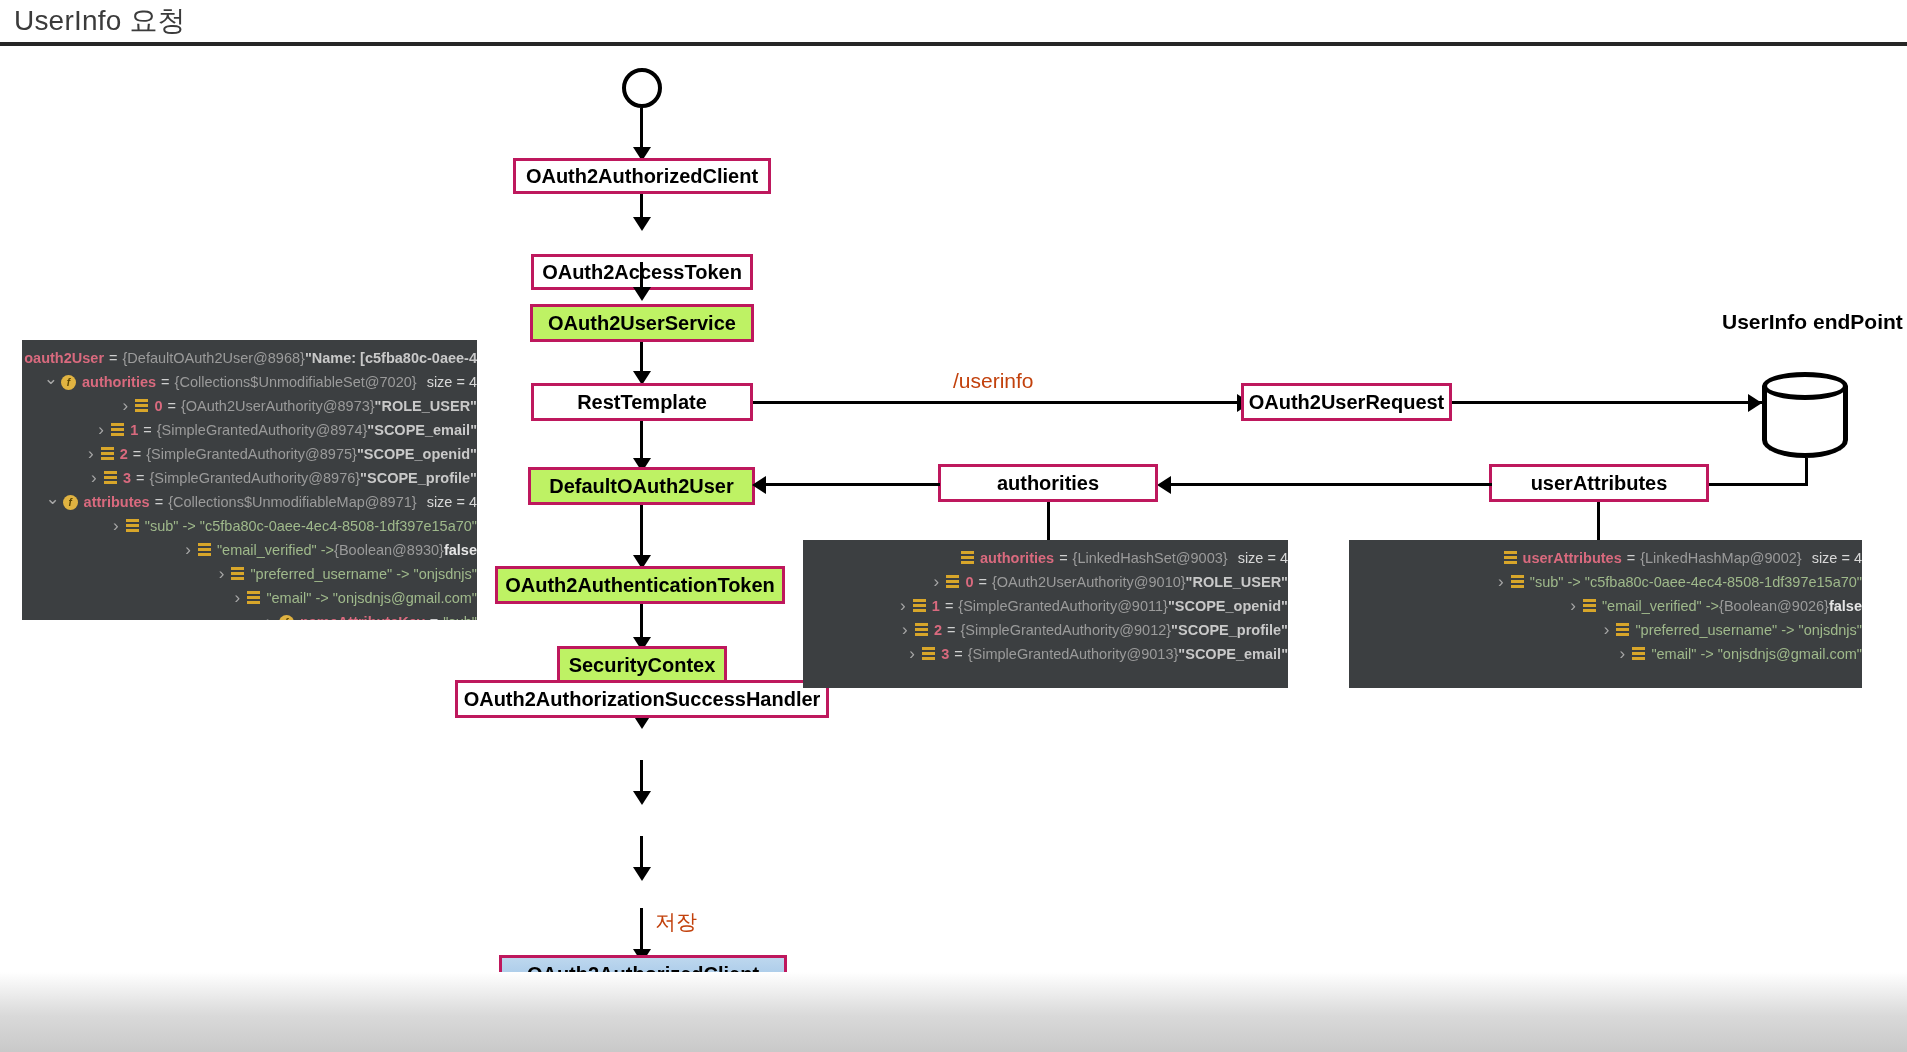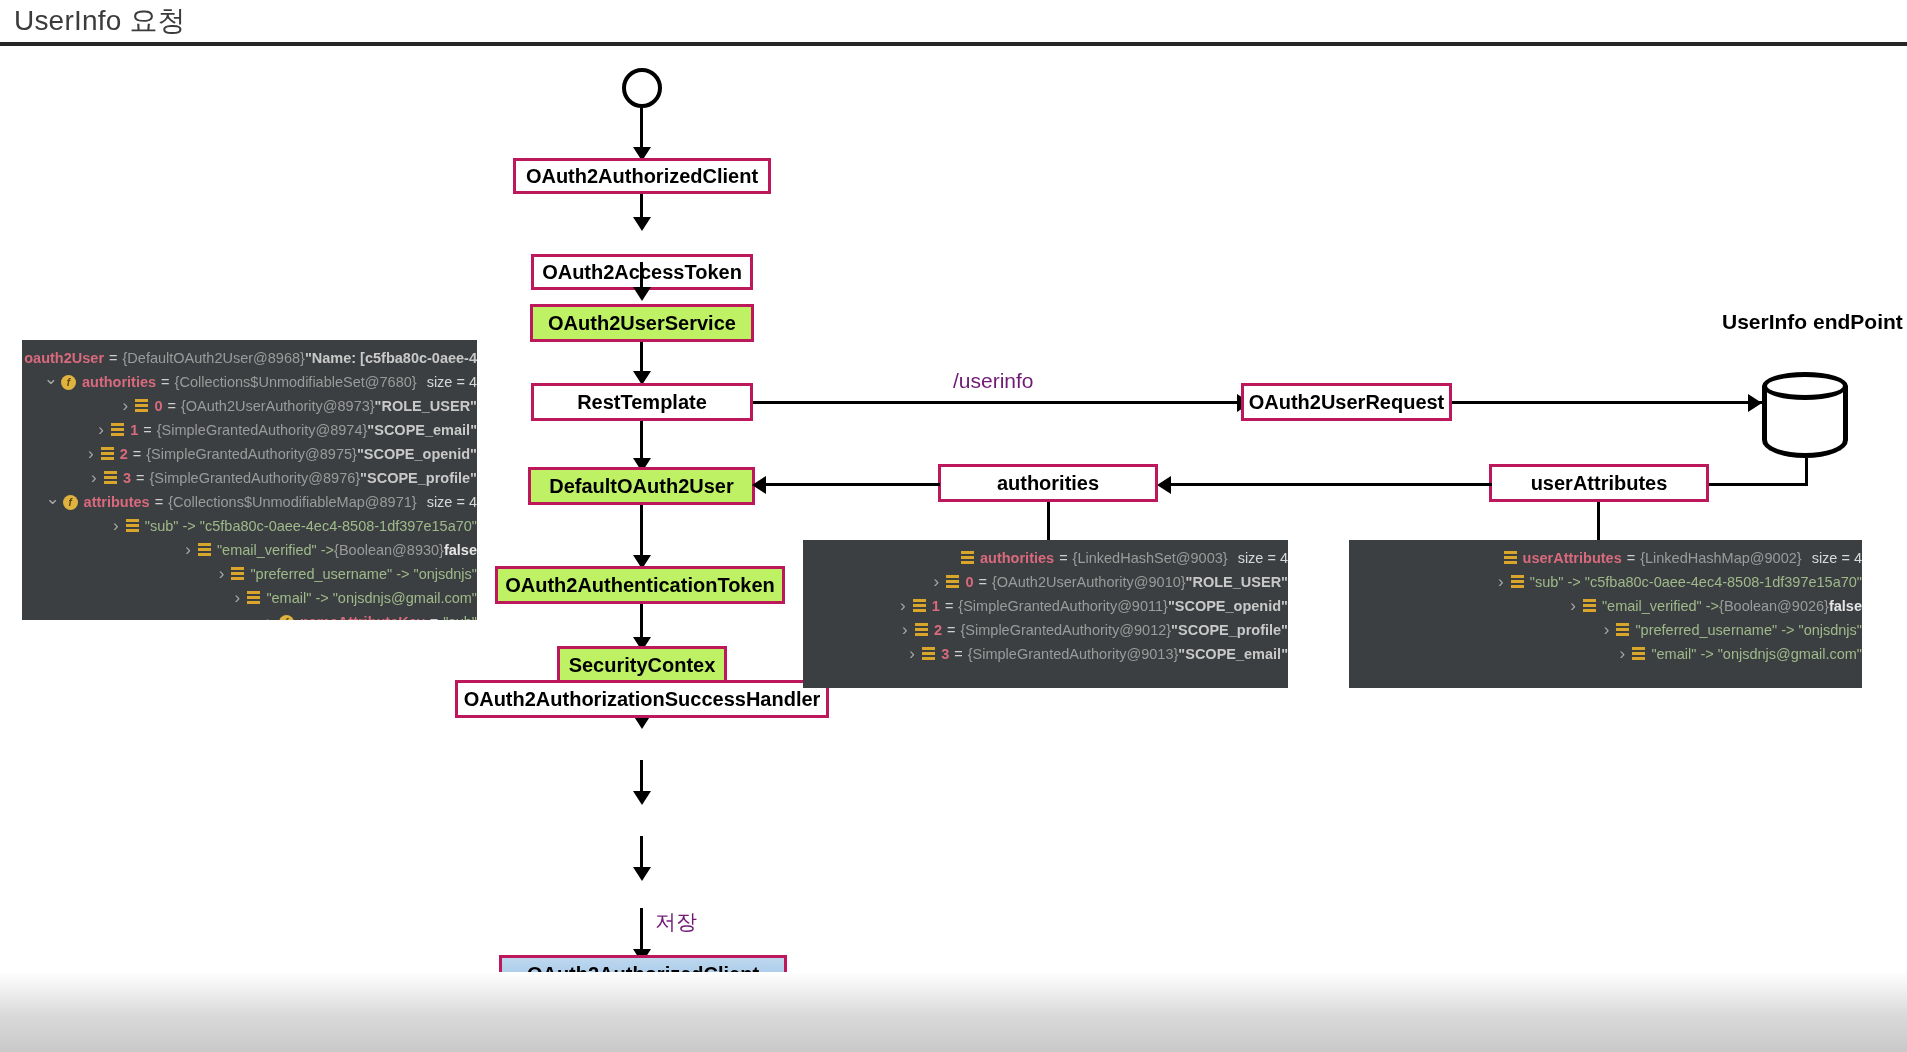--- a/index.html
+++ b/index.html
@@ -60,21 +60,21 @@
     border-top:9px solid transparent;border-bottom:9px solid transparent;
     border-left:14px solid #000;
   }
 
   .start-circle{
     position:absolute;width:40px;height:40px;border:4px solid #000;border-radius:50%;
     background:#fff;box-sizing:border-box;
   }
 
   .edge-label{
-    position:absolute;font-size:21px;color:#701a75;white-space:nowrap;
+    position:absolute;font-size:21px;color:#c2410c;white-space:nowrap;
     font-family:"Liberation Sans",sans-serif;
   }
   .side-label{
     position:absolute;font-size:21px;font-weight:bold;color:#000;white-space:nowrap;
     font-family:"Liberation Sans",sans-serif;
   }
 
   
   .cyl{position:absolute;}
   .cyl .body{
@@ -254,21 +254,21 @@
         <span class="k-name">oauth2User</span>
         <span class="k-eq">=</span>
         <span class="k-type">{DefaultOAuth2User@8968}</span>
         <span class="k-strq"> "Name: [c5fba80c-0aee-4</span>
       </div>
       <div class="dbg-row ind1">
         <span class="chev down"></span>
         <span class="ficon">f</span>
         <span class="k-name">authorities</span>
         <span class="k-eq">=</span>
-        <span class="k-type">{Collections$UnmodifiableSet@7680}</span>
+        <span class="k-type">{Collections$UnmodifiableSet@7020}</span>
         <span class="k-size">size = 4</span>
       </div>
       <div class="dbg-row ind2">
         <span class="chev right"></span>
         <span class="gicon"></span>
         <span class="k-name">0</span>
         <span class="k-eq">=</span>
         <span class="k-type">{OAuth2UserAuthority@8973}</span>
         <span class="k-strq"> "ROLE_USER"</span>
       </div>

